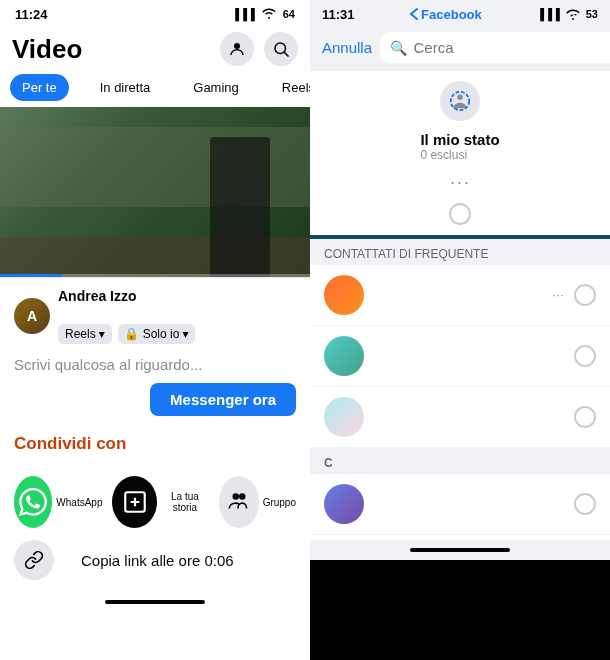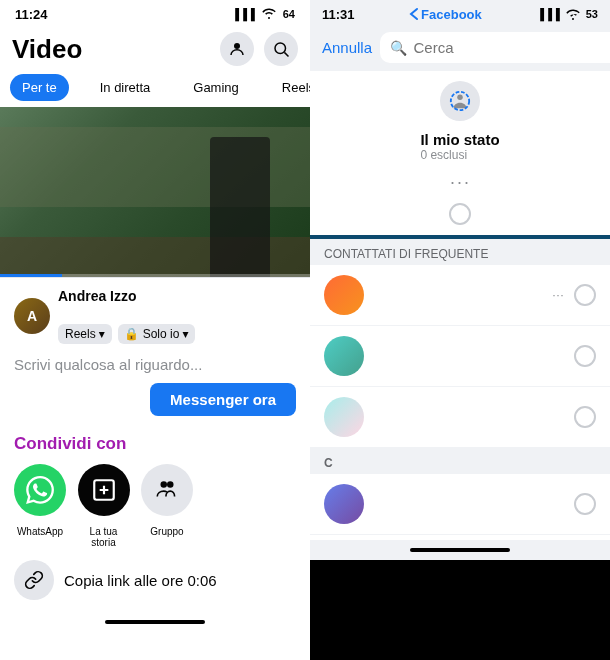--- a/index.html
+++ b/index.html
@@ -197,33 +197,33 @@
     }
 
     
     .share-with-section {
       background: #fff;
       padding: 10px 14px 0;
     }
     .share-with-title {
       font-size: 17px;
       font-weight: 700;
-      color: #a21caf;
-      margin-bottom: 10px;
+      color: #c2410c;
+      margin-bottom: 22px;
     }
     .share-icons-row {
       display: flex;
       gap: 10px;
       align-items: flex-start;
     }
     .share-app {
       display: flex;
-      flex-direction: column;
-      align-items: center;
-      gap: 10px;
+      flex-direction: row;
+      align-items: center;
+      gap: 4px;
       min-width: 52px;
     }
     .share-app-icon {
       width: 52px;
       height: 52px;
       border-radius: 50%;
       display: flex;
       align-items: center;
       justify-content: center;
       font-size: 24px;
@@ -238,21 +238,21 @@
       font-size: 10px;
       color: #050505;
       text-align: center;
       max-width: 55px;
     }
 
     
     .copy-link-row {
       display: flex;
       align-items: center;
-      gap: 10px;
+      gap: 27px;
       padding: 12px 14px;
       background: #fff;
     }
     .copy-link-icon {
       width: 40px;
       height: 40px;
       border-radius: 50%;
       background: #e4e6eb;
       display: flex;
       align-items: center;

